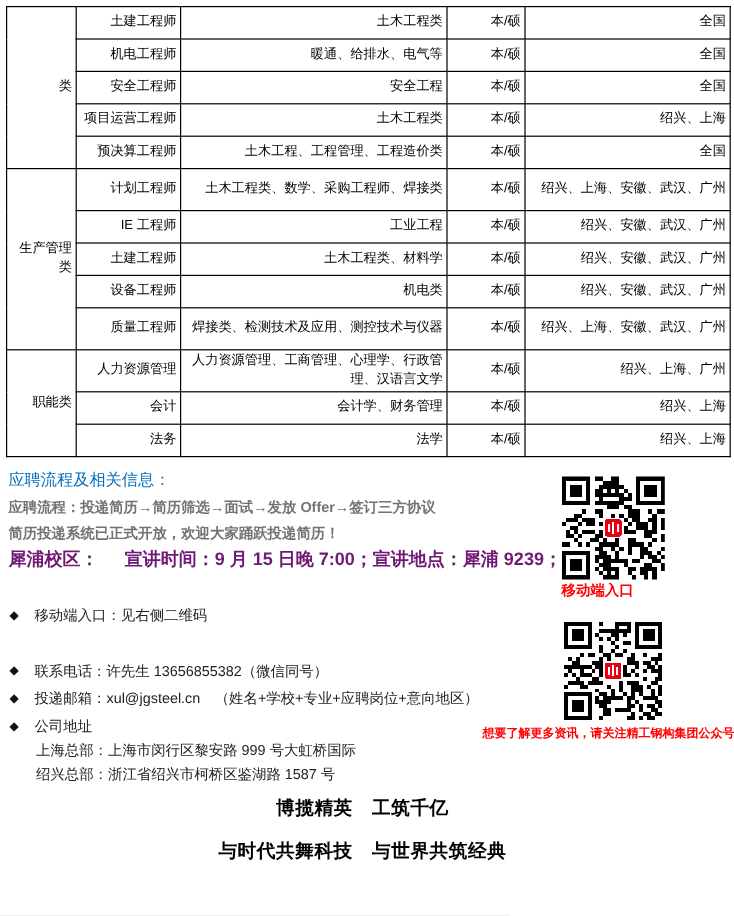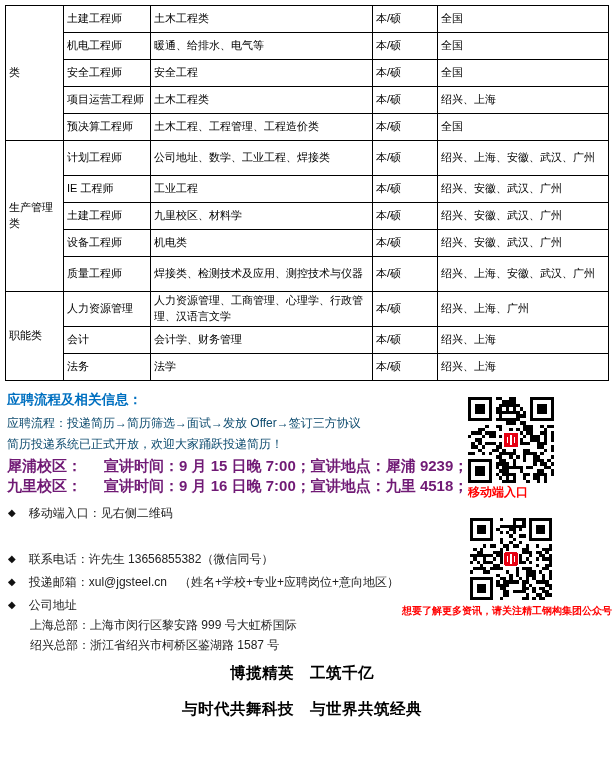--- a/index.html
+++ b/index.html
@@ -10,31 +10,31 @@
     font-family:"Liberation Sans","DejaVu Sans",sans-serif;
     color:#1b1b1b;
   }
   
   table.pos {
     position:absolute; left:5px; top:5px; width:603px;
     border-collapse:collapse; table-layout:fixed;
     font-size:11px; color:#000;
   }
   table.pos td {
-    border:1px solid #000; text-align:left; vertical-align:middle;
+    border:1px solid #000; text-align:right; vertical-align:middle;
     padding:1px 3px; line-height:1.45; overflow:hidden;
   }
   col.c1{width:58px} col.c2{width:87px} col.c3{width:222px} col.c4{width:65px} col.c5{width:171px}
   td.loc { padding:1px 16px; }
   tr.rn { height:27px; } tr.rt { height:35px; }
   td.cat-top { vertical-align:top; padding-top:4px; }
   
   .abs { position:absolute; white-space:nowrap; }
-  .heading { left:7px; top:391px; font-size:13.5px; font-weight:bold; color:#0070C0; }
-  .bodyline { font-size:12px; color:#0c4a6e; }
+  .heading { left:7px; top:391px; font-size:13.5px; font-weight:normal; color:#0070C0; }
+  .bodyline { font-size:12px; color:#737373;font-weight:bold; }
   .process { left:7px; top:415px; }
   .openline { left:7px; top:436px; }
   .campus { left:7px; font-size:15px; font-weight:bold; color:#701a75; }
   .campus .campus-name { margin-right:22px; }
   .bullet { left:8px; font-size:12px; color:#222; }
   .bullet .dia { font-size:10px; margin-right:13px; position:relative; top:-1px; color:#111; }
   .link { text-decoration:underline; color:#222; cursor:pointer; }
   .addr { left:30px; font-size:12px; color:#222; }
   
   .qr-box { position:absolute; }
@@ -92,33 +92,33 @@
       <tr class="rn">
         <td>预决算工程师</td>
         <td>土木工程、工程管理、工程造价类</td>
         <td>本/硕</td>
         <td class="loc">全国</td>
       </tr>
 
       <tr class="rt">
         <td rowspan="5">生产管理类</td>
         <td>计划工程师</td>
-        <td>公司地址、数学、工业工程、焊接类</td>
+        <td>土木工程类、数学、采购工程师、焊接类</td>
         <td>本/硕</td>
         <td class="loc">绍兴、上海、安徽、武汉、广州</td>
       </tr>
       <tr class="rn">
         <td>IE 工程师</td>
         <td>工业工程</td>
         <td>本/硕</td>
         <td class="loc">绍兴、安徽、武汉、广州</td>
       </tr>
       <tr class="rn">
         <td>土建工程师</td>
-        <td>九里校区、材料学</td>
+        <td>土木工程类、材料学</td>
         <td>本/硕</td>
         <td class="loc">绍兴、安徽、武汉、广州</td>
       </tr>
       <tr class="rn">
         <td>设备工程师</td>
         <td>机电类</td>
         <td>本/硕</td>
         <td class="loc">绍兴、安徽、武汉、广州</td>
       </tr>
       <tr class="rt">
@@ -149,23 +149,20 @@
       </tr>
     </tbody>
   </table>
 
   <div class="abs heading">应聘流程及相关信息：</div>
   <div class="abs bodyline process">应聘流程：投递简历→简历筛选→面试→发放 Offer→签订三方协议</div>
   <div class="abs bodyline openline">简历投递系统已正式开放，欢迎大家踊跃投递简历！</div>
 
   <div class="abs campus" style="top:457px">
     <span class="campus-name">犀浦校区：</span><span>宣讲时间：9 月 15 日晚 7:00；宣讲地点：犀浦 9239；</span>
-  </div>
-  <div class="abs campus" style="top:477px">
-    <span class="campus-name">九里校区：</span><span>宣讲时间：9 月 16 日晚 7:00；宣讲地点：九里 4518；</span>
   </div>
 
   <div class="abs bullet" style="top:505px">
     <span class="dia">◆</span><span>移动端入口：见右侧二维码</span>
   </div>
   <div class="abs bullet" style="top:551px">
     <span class="dia">◆</span><span>联系电话：许先生 13656855382（微信同号）</span>
   </div>
   <div class="abs bullet" style="top:574px">
     <span class="dia">◆</span><span>投递邮箱：xul@jgsteel.cn　（姓名+学校+专业+应聘岗位+意向地区）</span>

